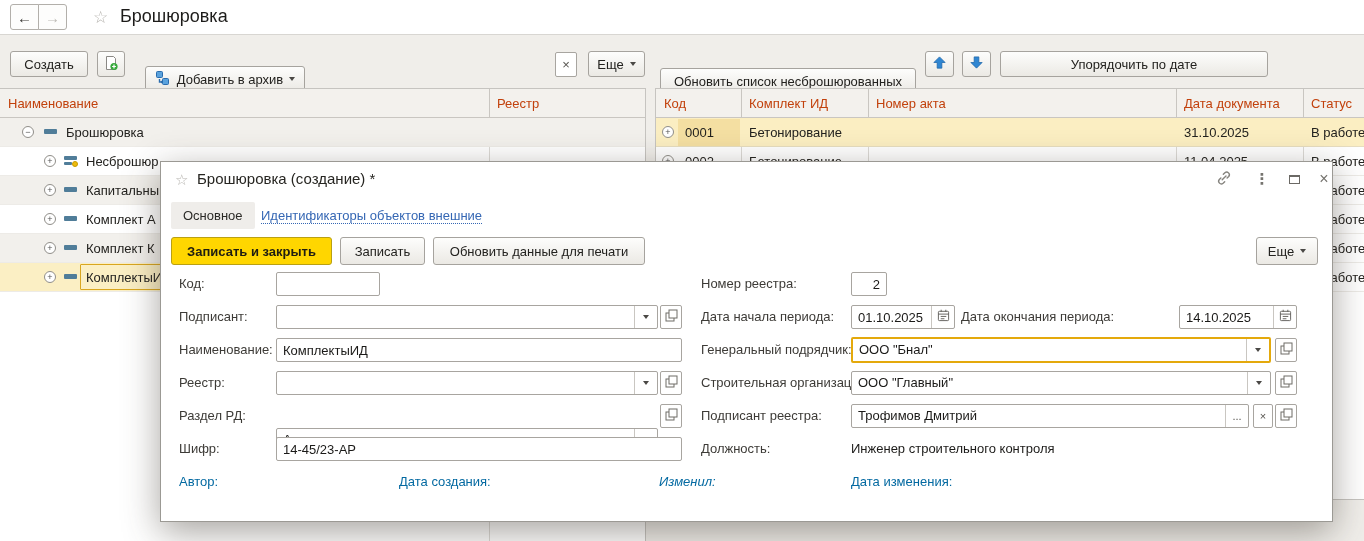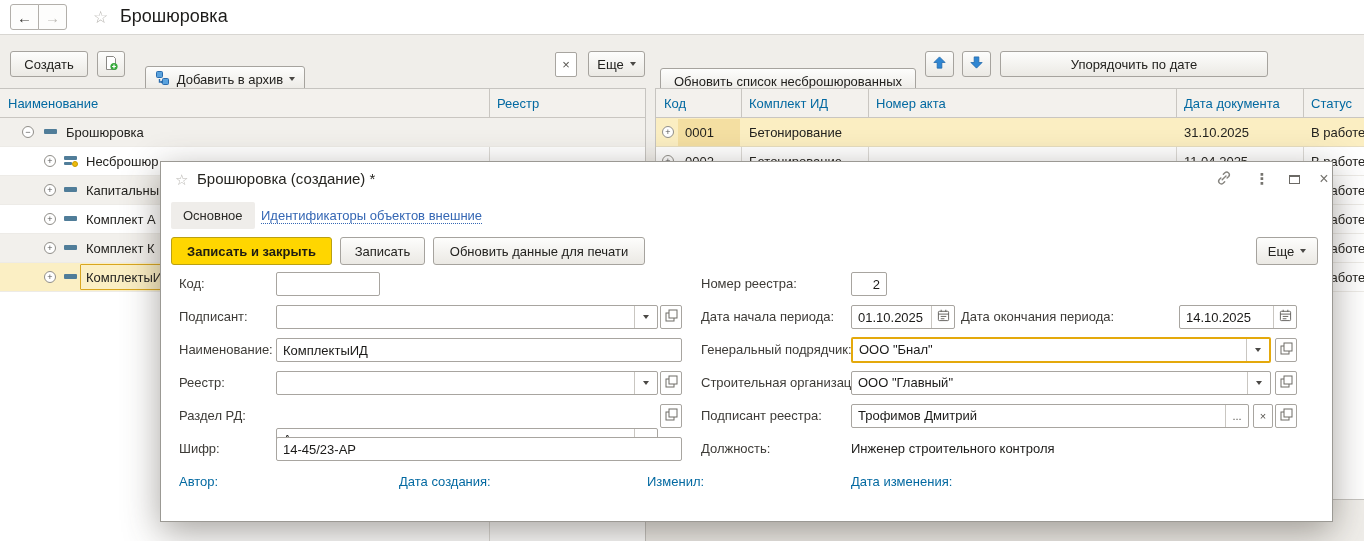--- a/index.html
+++ b/index.html
@@ -14,21 +14,21 @@
   .star{color:#b7b5b0;font-size:17px;}
   .title{position:absolute;left:120px;top:6px;font-size:18px;color:#1d1c1a;}
   
   .btn{position:absolute;height:26px;box-sizing:border-box;border:1px solid #a6a39e;border-radius:3px;
        background:linear-gradient(#fdfdfc,#ebe9e4);display:flex;align-items:center;justify-content:center;gap:6px;
        font-size:13px;color:#23221f;padding:0 8px;}
   .caret{width:0;height:0;border-left:3.5px solid transparent;border-right:3.5px solid transparent;border-top:4px solid #4a4845;}
   
   .tablebox{position:absolute;background:#fff;box-sizing:border-box;border-top:1px solid #c6c4c0;}
   .thead{position:absolute;left:0;top:0;right:0;height:29px;background:#f3f1ed;border-bottom:1px solid #c9c6c1;box-sizing:border-box;}
-  .th{position:absolute;top:0;height:29px;line-height:29px;color:#0369a1;}
+  .th{position:absolute;top:0;height:29px;line-height:29px;color:#c2410c;}
   .vline{position:absolute;top:0;bottom:0;width:1px;background:#dcdad6;}
   .vline.hd{background:#c9c6c1;}
   .row{position:absolute;left:0;right:0;height:29px;line-height:29px;border-bottom:1px solid #edebe7;box-sizing:border-box;}
   .row.alt{background:#f2f0ec;}
   .row.sel{background:#fbefc4;}
   .exp{position:absolute;top:8px;width:12px;height:12px;box-sizing:border-box;border:1px solid #908e89;border-radius:50%;
        background:#fff;font-size:9px;line-height:9px;display:flex;align-items:center;justify-content:center;color:#555;}
   .gicon{position:absolute;top:8px;width:16px;height:13px;}
   .gicon .bar{position:absolute;left:0;top:3px;width:13px;height:5px;background:#507d99;border-radius:1px;}
   .gicon.partial .bar{top:1px;height:4px;}
@@ -414,17 +414,17 @@
             <rect x="1" y="4" width="8" height="8" fill="#fff" stroke="#6e6c67"></rect>
             <rect x="4" y="1" width="8" height="8" fill="#fff" stroke="#6e6c67"></rect>
           </svg></span>
     </div>
 
     <div class="lbl" style="left:540px;top:279px;">Должность:</div>
     <div style="position:absolute;left:690px;top:279px;color:#1c1b19;">Инженер строительного контроля</div>
 
     <div class="footer-lbl" style="left:18px;top:312px;">Автор:</div>
     <div class="footer-lbl" style="left:238px;top:312px;">Дата создания:</div>
-    <div class="footer-lbl" style="left:486px;top:312px;">Изменил:</div>
+    <div class="footer-lbl" style="left:498px;top:312px;font-style:italic;">Изменил:</div>
     <div class="footer-lbl" style="left:690px;top:312px;">Дата изменения:</div>
   </div>
 
 </div>
 
 </body></html>

